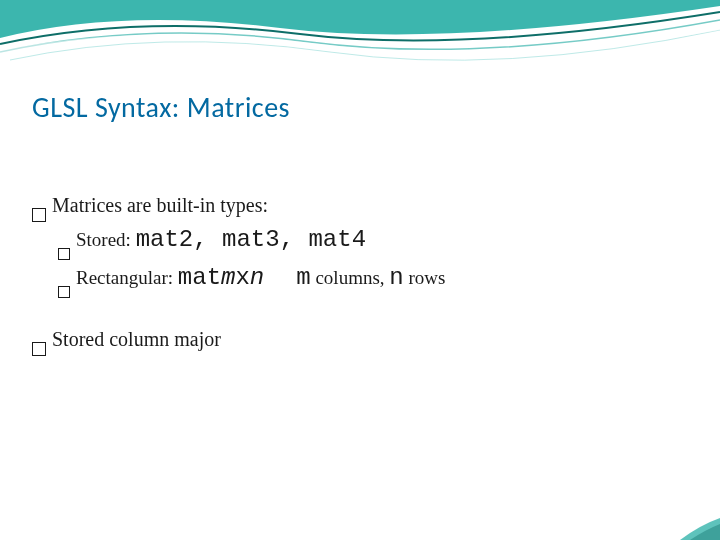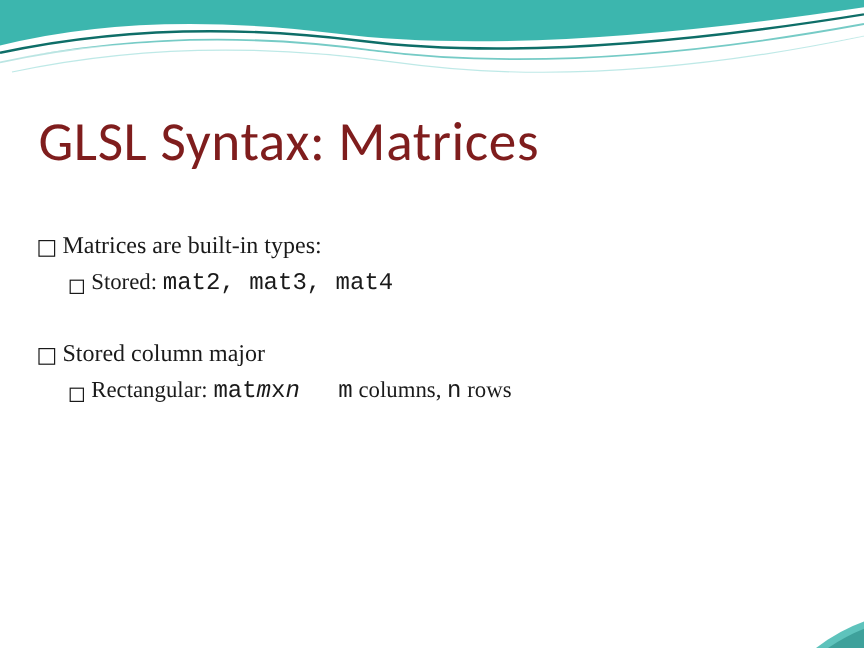--- a/index.html
+++ b/index.html
@@ -16,37 +16,37 @@
     top: 0;
     left: 0;
     width: 720px;
     height: 90px;
     pointer-events: none;
   }
   .title {
     position: absolute;
     top: 90px;
     left: 32px;
-    font-size: 46px;
+    font-size: 28px;
     font-weight: 400;
-    color: #7f1d1d;
+    color: #0369a1;
     font-family: Calibri, Arial, sans-serif;
     letter-spacing: 0.5px;
   }
   .content {
     position: absolute;
     top: 190px;
     left: 32px;
     color: #1a1a1a;
     font-size: 20px;
     line-height: 1.5;
   }
   .bullet-line {
     display: flex;
-    align-items: center;
+    align-items: flex-end;
     margin-bottom: 2px;
   }
   .bullet-line.sub {
     margin-left: 26px;
     font-size: 19px;
   }
   .square {
     display: inline-block;
     width: 14px;
     height: 14px;
@@ -55,21 +55,21 @@
     flex-shrink: 0;
     position: relative;
     top: 2px;
   }
   .sub .square {
     width: 12px;
     height: 12px;
   }
   .code {
     font-family: 'Courier New', Courier, monospace;
-    font-size: 20px;
+    font-size: 24px;
   }
   .italic {
     font-style: italic;
   }
   .block2 {
     margin-top: 28px;
   }
   .columns-note {
     margin-left: 32px;
   }
@@ -101,30 +101,30 @@
     <span>Matrices  are built-in types:</span>
   </div>
 
   <div class="bullet-line sub">
     <span class="square"></span>
     <span>
       <span>Stored: </span><span class="code">mat2, mat3, mat4</span>
     </span>
   </div>
 
-  <div class="bullet-line block2">
-    <span class="square"></span>
-    <span>Stored column major</span>
-  </div>
-
   <div class="bullet-line sub">
     <span class="square"></span>
     <span>
       <span>Rectangular: </span><span class="code">mat</span><span class="code italic">m</span><span class="code">x</span><span class="code italic">n</span><span class="columns-note"><span class="code">m</span><span> columns, </span><span class="code">n</span><span> rows</span></span>
     </span>
+  </div>
+
+  <div class="bullet-line block2">
+    <span class="square"></span>
+    <span>Stored column major</span>
   </div>
 
 </div>
 
 <svg class="bottom-corner" viewBox="0 0 60 40" preserveAspectRatio="none">
   <path d="M 20 40 Q 40 25 60 18 L 60 40 Z" fill="#1aa9a0" opacity="0.7"></path>
   <path d="M 30 40 Q 45 30 60 24 L 60 40 Z" fill="#0e6e68" opacity="0.4"></path>
 </svg>
 
 </body></html>

